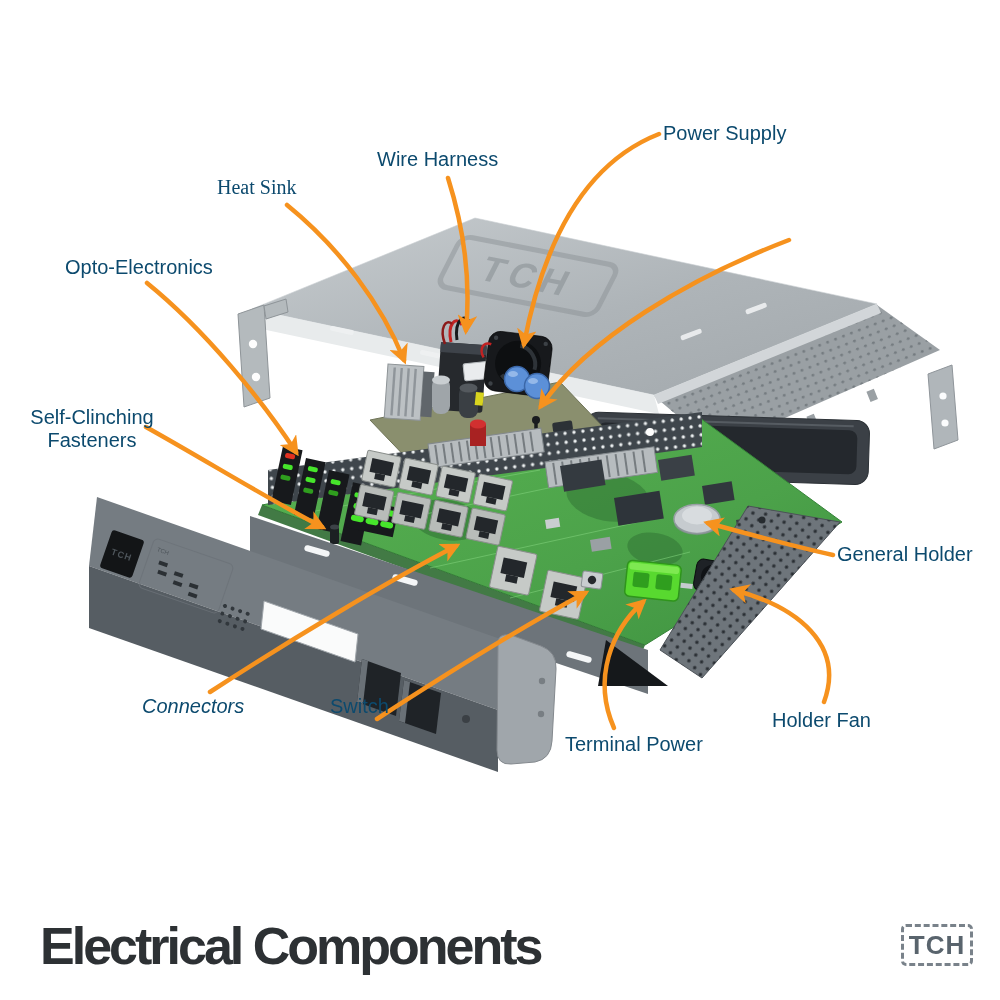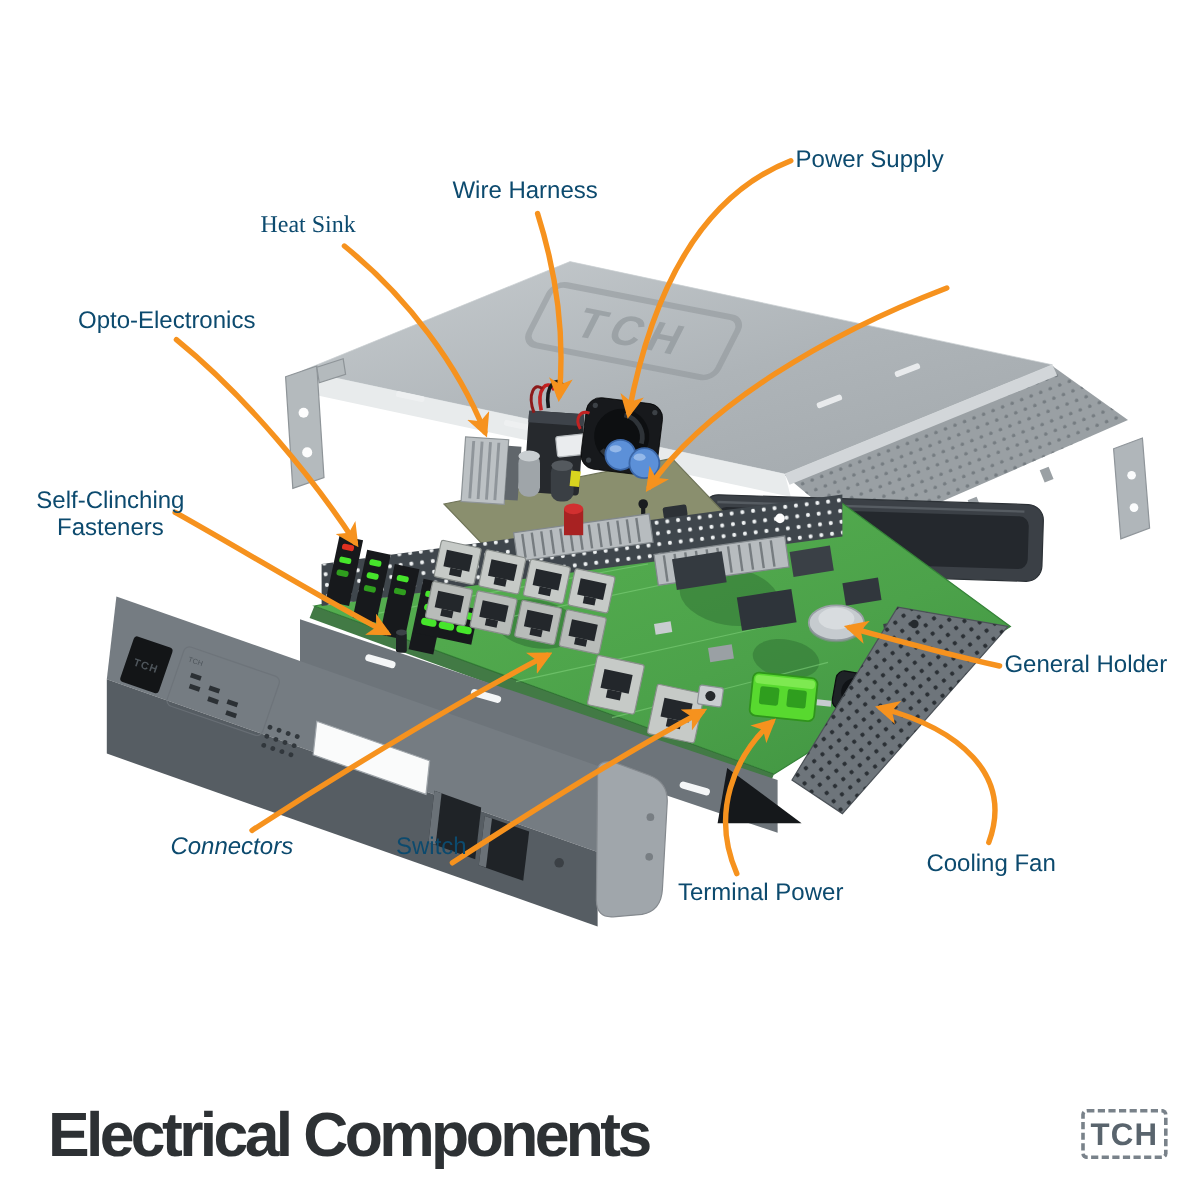--- a/index.html
+++ b/index.html
@@ -390,18 +390,18 @@
   <div class="lbl" style="left:663px;top:122px;">Power Supply</div>
   <div class="lbl" style="left:377px;top:148px;">Wire Harness</div>
   <div class="lbl" style="left:217px;top:176px;font-family:Liberation Serif, serif;">Heat Sink</div>
   <div class="lbl" style="left:47px;top:256px;margin-left:18px;">Opto-Electronics</div>
   <div class="lbl lbl--multiline" style="left:17px;top:386px;width:150px;margin-top:20px;">Self-Clinching
 Fasteners</div>
   <div class="lbl" style="left:837px;top:543px;">General Holder</div>
   <div class="lbl" style="left:142px;top:695px;font-style:italic;">Connectors</div>
   <div class="lbl" style="left:330px;top:695px;">Switch</div>
   <div class="lbl" style="left:565px;top:733px;">Terminal Power</div>
-  <div class="lbl" style="left:772px;top:709px;">Cooling Fan</div>
+  <div class="lbl" style="left:772px;top:709px;">Holder Fan</div>
 
   <div class="page-title">Electrical Components</div>
   <div class="brand-logo">TCH</div>
 
 </div>
 
 </body></html>

